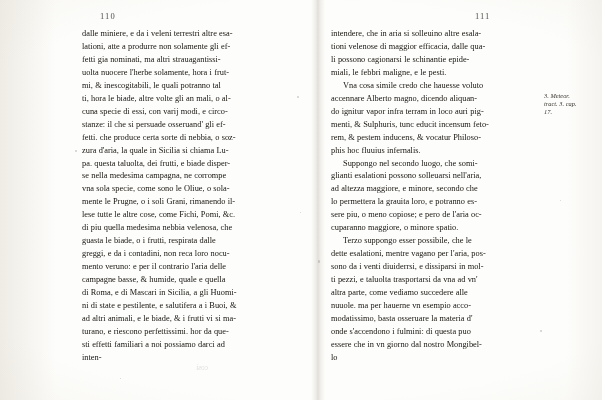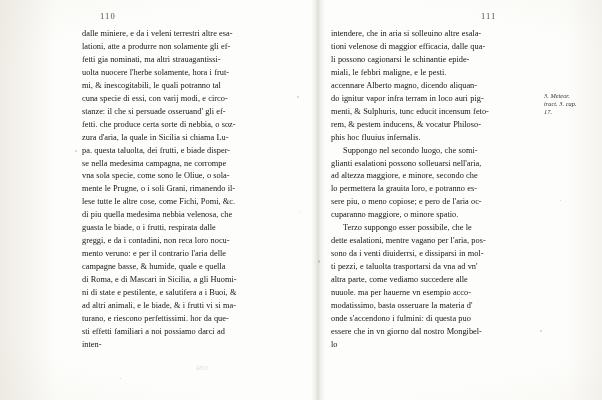--- a/index.html
+++ b/index.html
@@ -72,21 +72,21 @@
   .folio {
     position: absolute;
     top: 11px;
     font-size: 8.5px;
     letter-spacing: 1.1px;
     color: #2a2722;
     opacity: 0.82;
     font-family: "Liberation Serif", "DejaVu Serif", serif;
   }
   .folio-left  { left: 100px; }
-  .folio-right { left: 170px; }
+  .folio-right { left: 164px; }
 
   .textblock {
     position: absolute;
     top: 28px;
     font-size: 8.35px;
     line-height: 12.95px;
     color: #17140f;
     text-align: justify;
     text-align-last: left;
     -webkit-hyphens: none;
@@ -159,20 +159,21 @@
   <div class="page page-left">
 
     <div class="folio folio-left">110</div>
 
     <div class="textblock textblock-left">
       <p>dalle miniere, e da i veleni terrestri altre esa-</p>
       <p>lationi, atte a produrre non solamente gli ef-</p>
       <p>fetti gia nominati, ma altri strauagantissi-</p>
       <p>uolta nuocere l'herbe solamente, hora i frut-</p>
       <p>mi, &amp; inescogitabili, le quali potranno tal</p>
+      <p>ti, hora le biade, altre volte gli an mali, o al-</p>
       <p>cuna specie di essi, con varij modi, e circo-</p>
       <p>stanze: il che si persuade osseruand' gli ef-</p>
       <p>fetti. che produce certa sorte di nebbia, o soz-</p>
       <p>zura d'aria, la quale in Sicilia si chiama Lu-</p>
       <p>pa. questa taluolta, dei frutti, e biade disper-</p>
       <p>se nella medesima campagna, ne corrompe</p>
       <p>vna sola specie, come sono le Oliue, o sola-</p>
       <p>mente le Prugne, o i soli Grani, rimanendo il-</p>
       <p>lese tutte le altre cose, come Fichi, Pomi, &amp;c.</p>
       <p>di piu quella medesima nebbia velenosa, che</p>
@@ -194,20 +195,21 @@
   <div class="page page-right">
 
     <div class="folio folio-right">111</div>
 
     <div class="textblock textblock-right">
       <p>intendere, che in aria si solleuino altre esala-</p>
       <p>tioni velenose di maggior efficacia, dalle qua-</p>
       <p>li possono cagionarsi le schinantie epide-</p>
       <p>miali, le febbri maligne, e le pesti.</p>
 
+      <p class="indent">Vna cosa simile credo che hauesse voluto</p>
       <p>
         <span>accennare Alberto magno, dicendo</span>
         <span class="latin">aliquan-</span>
       </p>
       <p class="latin">do ignitur vapor infra terram in loco auri pig-</p>
       <p class="latin">menti, &amp; Sulphuris, tunc educit incensum feto-</p>
       <p class="latin">rem, &amp; pestem inducens, &amp; vocatur Philoso-</p>
       <p class="latin">phis hoc fluuius infernalis.</p>
 
       <p class="indent">Suppongo nel secondo luogo, che somi-</p>

